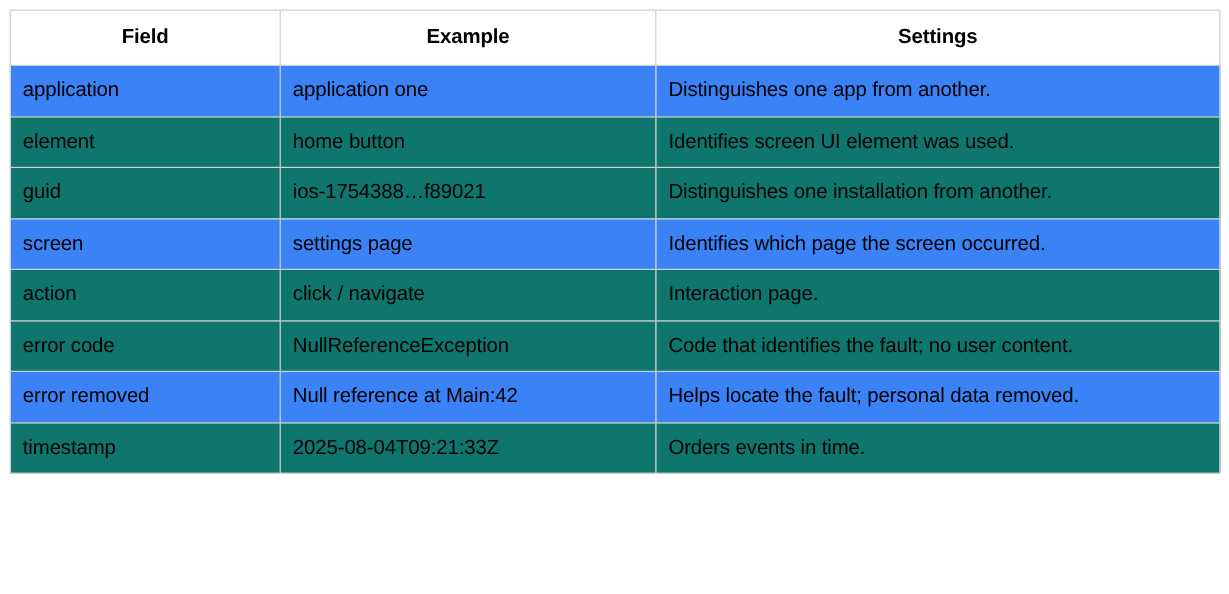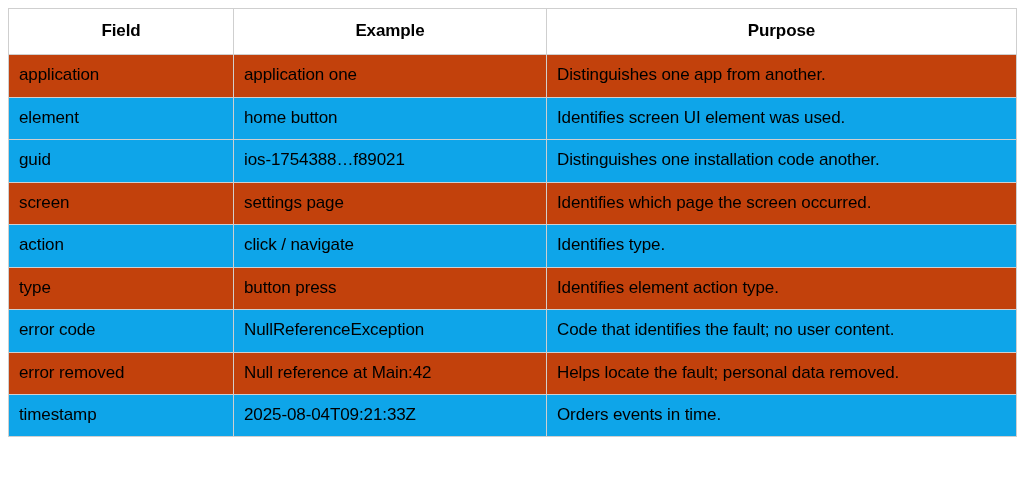--- a/index.html
+++ b/index.html
@@ -49,77 +49,72 @@
   table.field-table thead th {
     text-align: center;
     font-weight: bold;
     font-size: 17px;
     background: #ffffff;
     padding-top: 11px;
     padding-bottom: 12px;
   }
 
   table.field-table tbody tr.row-alt td {
-    background: #c2410c;
+    background: #3b82f6;
   }
   table.field-table tbody tr.row-plain td {
-    background: #0ea5e9;
+    background: #0f766e;
   }
 
   td.cell-wrapping {
     white-space: normal;
   }
 </style>
 </head>
 <body>
 
 <div class="table-wrap">
   <table class="field-table">
     <colgroup>
       <col class="col-field">
       <col class="col-example">
       <col class="col-purpose">
     </colgroup>
     <thead>
       <tr>
         <th>Field</th>
         <th>Example</th>
-        <th>Purpose</th>
+        <th>Settings</th>
       </tr>
     </thead>
     <tbody id="table-body">
         <tr class="row-alt">
           <td class="cell-wrapping">application</td>
           <td class="cell-wrapping">application one</td>
           <td class="cell-wrapping">Distinguishes one app from another.</td>
         </tr>
         <tr class="row-plain">
           <td class="cell-wrapping">element</td>
           <td class="cell-wrapping">home button</td>
           <td class="cell-wrapping">Identifies screen UI element was used.</td>
         </tr>
         <tr class="row-plain">
           <td class="cell-wrapping">guid</td>
           <td class="cell-wrapping">ios-1754388…f89021</td>
-          <td class="cell-wrapping">Distinguishes one installation code another.</td>
+          <td class="cell-wrapping">Distinguishes one installation from another.</td>
         </tr>
         <tr class="row-alt">
           <td class="cell-wrapping">screen</td>
           <td class="cell-wrapping">settings page</td>
           <td class="cell-wrapping">Identifies which page the screen occurred.</td>
         </tr>
         <tr class="row-plain">
           <td class="cell-wrapping">action</td>
           <td class="cell-wrapping">click / navigate</td>
-          <td class="cell-wrapping">Identifies type.</td>
-        </tr>
-        <tr class="row-alt">
-          <td class="cell-wrapping">type</td>
-          <td class="cell-wrapping">button press</td>
-          <td class="cell-wrapping">Identifies element action type.</td>
+          <td class="cell-wrapping">Interaction page.</td>
         </tr>
         <tr class="row-plain">
           <td class="cell-wrapping">error code</td>
           <td class="cell-wrapping">NullReferenceException</td>
           <td class="cell-wrapping">Code that identifies the fault; no user content.</td>
         </tr>
         <tr class="row-alt">
           <td class="cell-wrapping">error removed</td>
           <td class="cell-wrapping">Null reference at Main:42</td>
           <td class="cell-wrapping">Helps locate the fault; personal data removed.</td>

